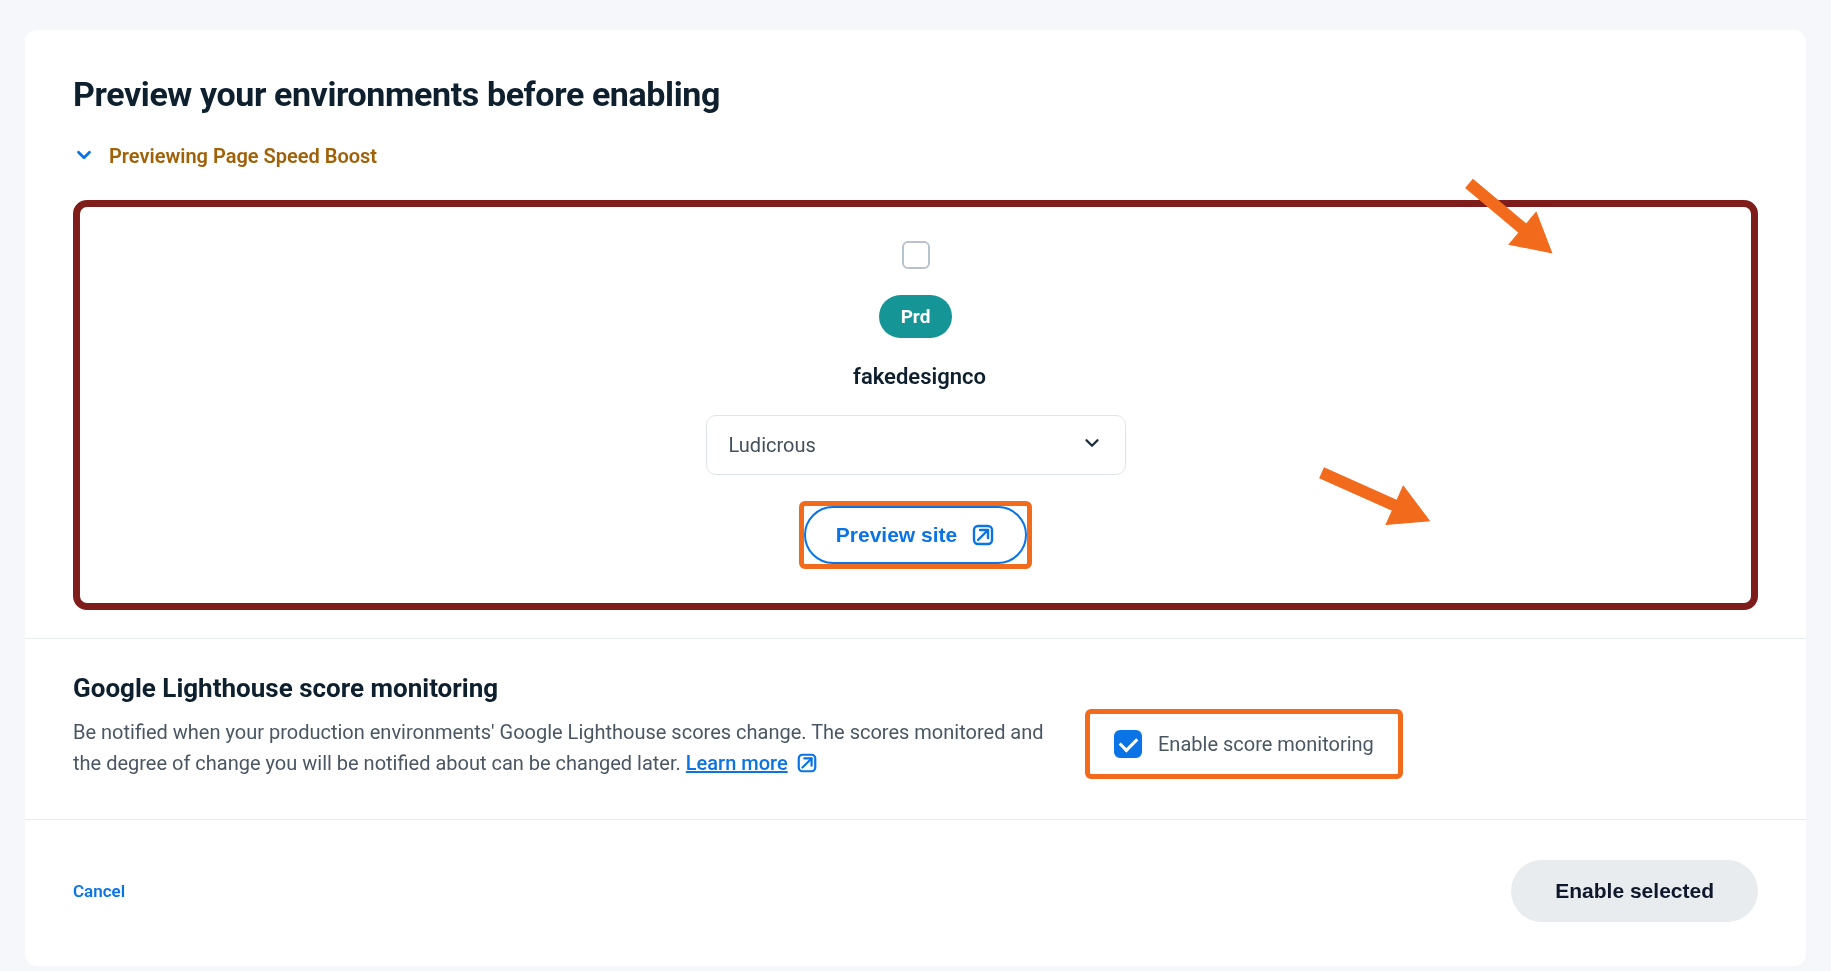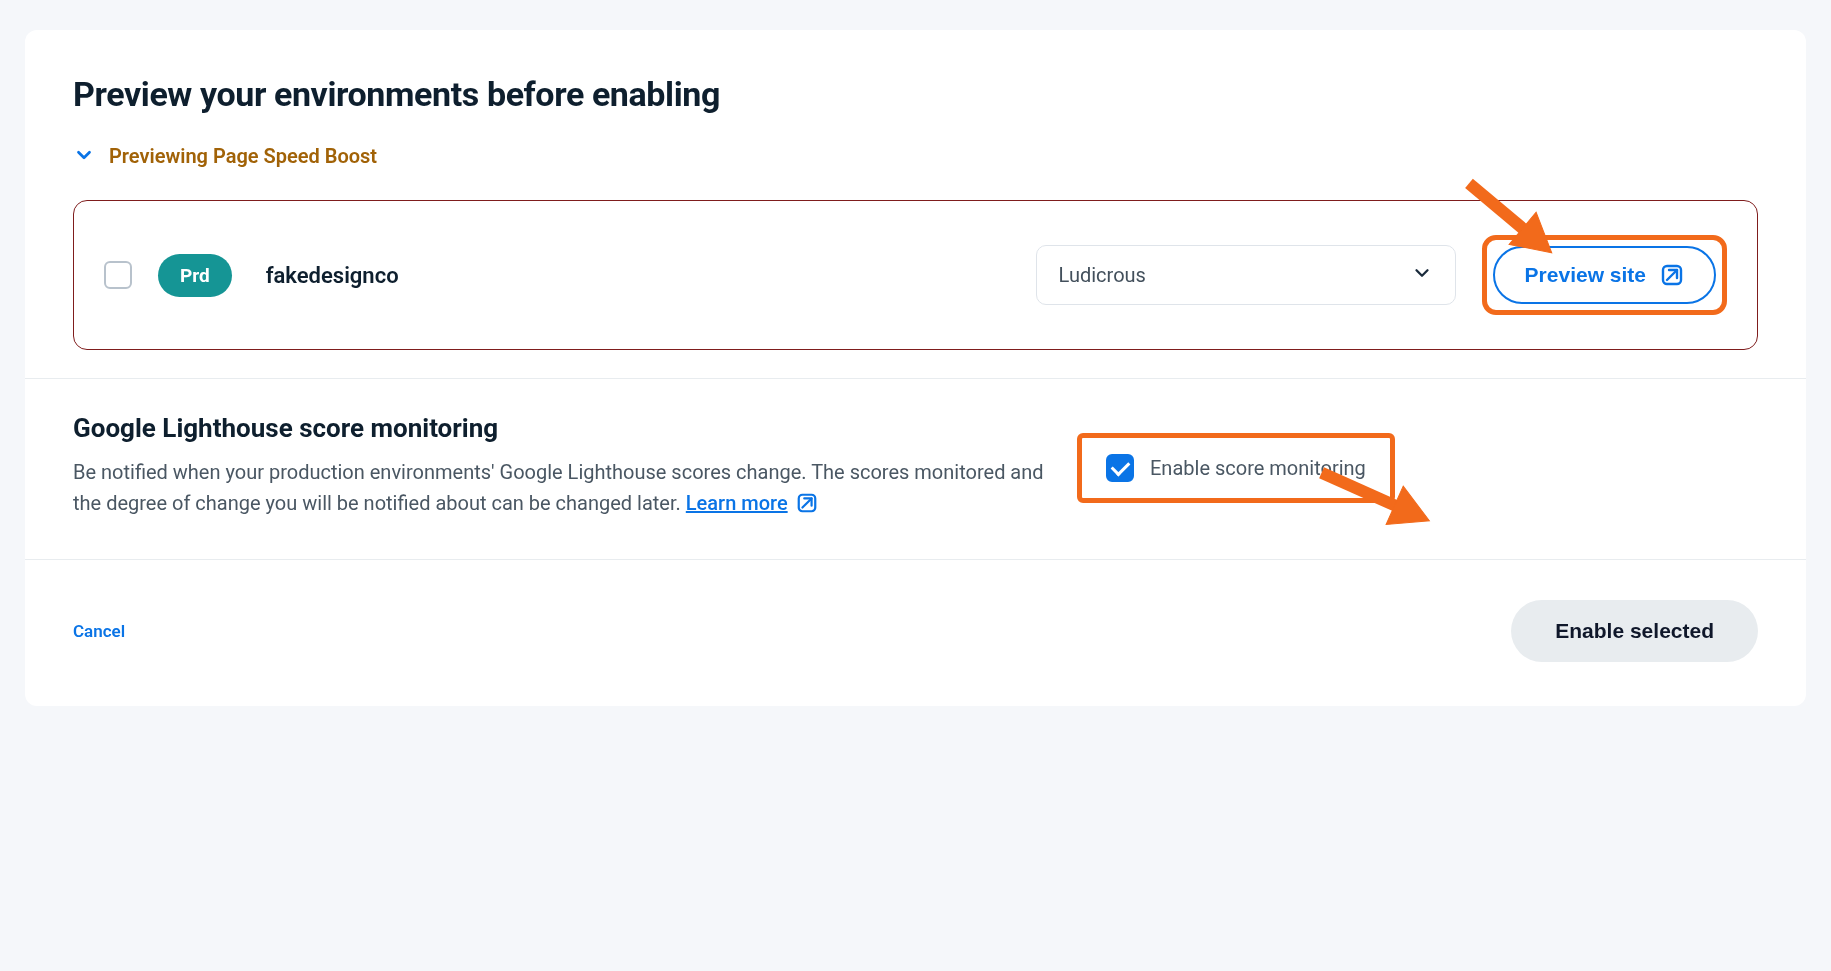--- a/index.html
+++ b/index.html
@@ -41,26 +41,27 @@
     width: 22px;
     height: 22px;
     display: inline-flex;
     align-items: center;
     justify-content: center;
   }
   .chevron-icon svg { stroke: #0a74e6; }
 
   .env-card {
     margin-top: 30px;
-    border: 1px solid #7f1d1d;
+    border: 7px solid #7f1d1d;
     border-radius: 14px;
     padding: 34px 30px;
     display: flex;
     align-items: center;
     gap: 26px;
+    flex-direction: column;
   }
   .checkbox {
     width: 28px;
     height: 28px;
     border: 2px solid #b8c2cc;
     border-radius: 6px;
     background: #fff;
     flex: 0 0 auto;
     cursor: pointer;
   }
@@ -105,23 +106,22 @@
     padding: 0 22px;
     font-size: 20px;
     color: #43505c;
     cursor: pointer;
     flex: 0 0 auto;
     gap: 45px;
   }
   .select .chev svg { stroke: #1a2b3c; }
   .preview-wrap {
     flex: 0 0 auto;
-    padding: 6px;
     border: 5px solid #f26a1b;
-    border-radius: 14px;
+    border-radius: 6px;
     display: flex;
     align-items: center;
   }
   .preview-btn {
     border: 2px solid #0a74e6;
     color: #0a74e6;
     background: #fff;
     border-radius: 999px;
     height: 58px;
     padding: 0 30px;
@@ -141,22 +141,22 @@
 
   .divider {
     height: 1px;
     background: #e8ecef;
     width: 100%;
   }
 
   .section-monitor {
     padding: 34px 48px 40px 48px;
     display: flex;
-    align-items: center;
-    gap: 24px;
+    align-items: flex-end;
+    gap: 32px;
   }
   .monitor-text { flex: 1 1 auto; max-width: 980px; }
   .monitor-title {
     font-size: 26px;
     font-weight: 700;
     color: #0e1f2e;
     margin-bottom: 14px;
   }
   .monitor-desc {
     font-size: 20px;

